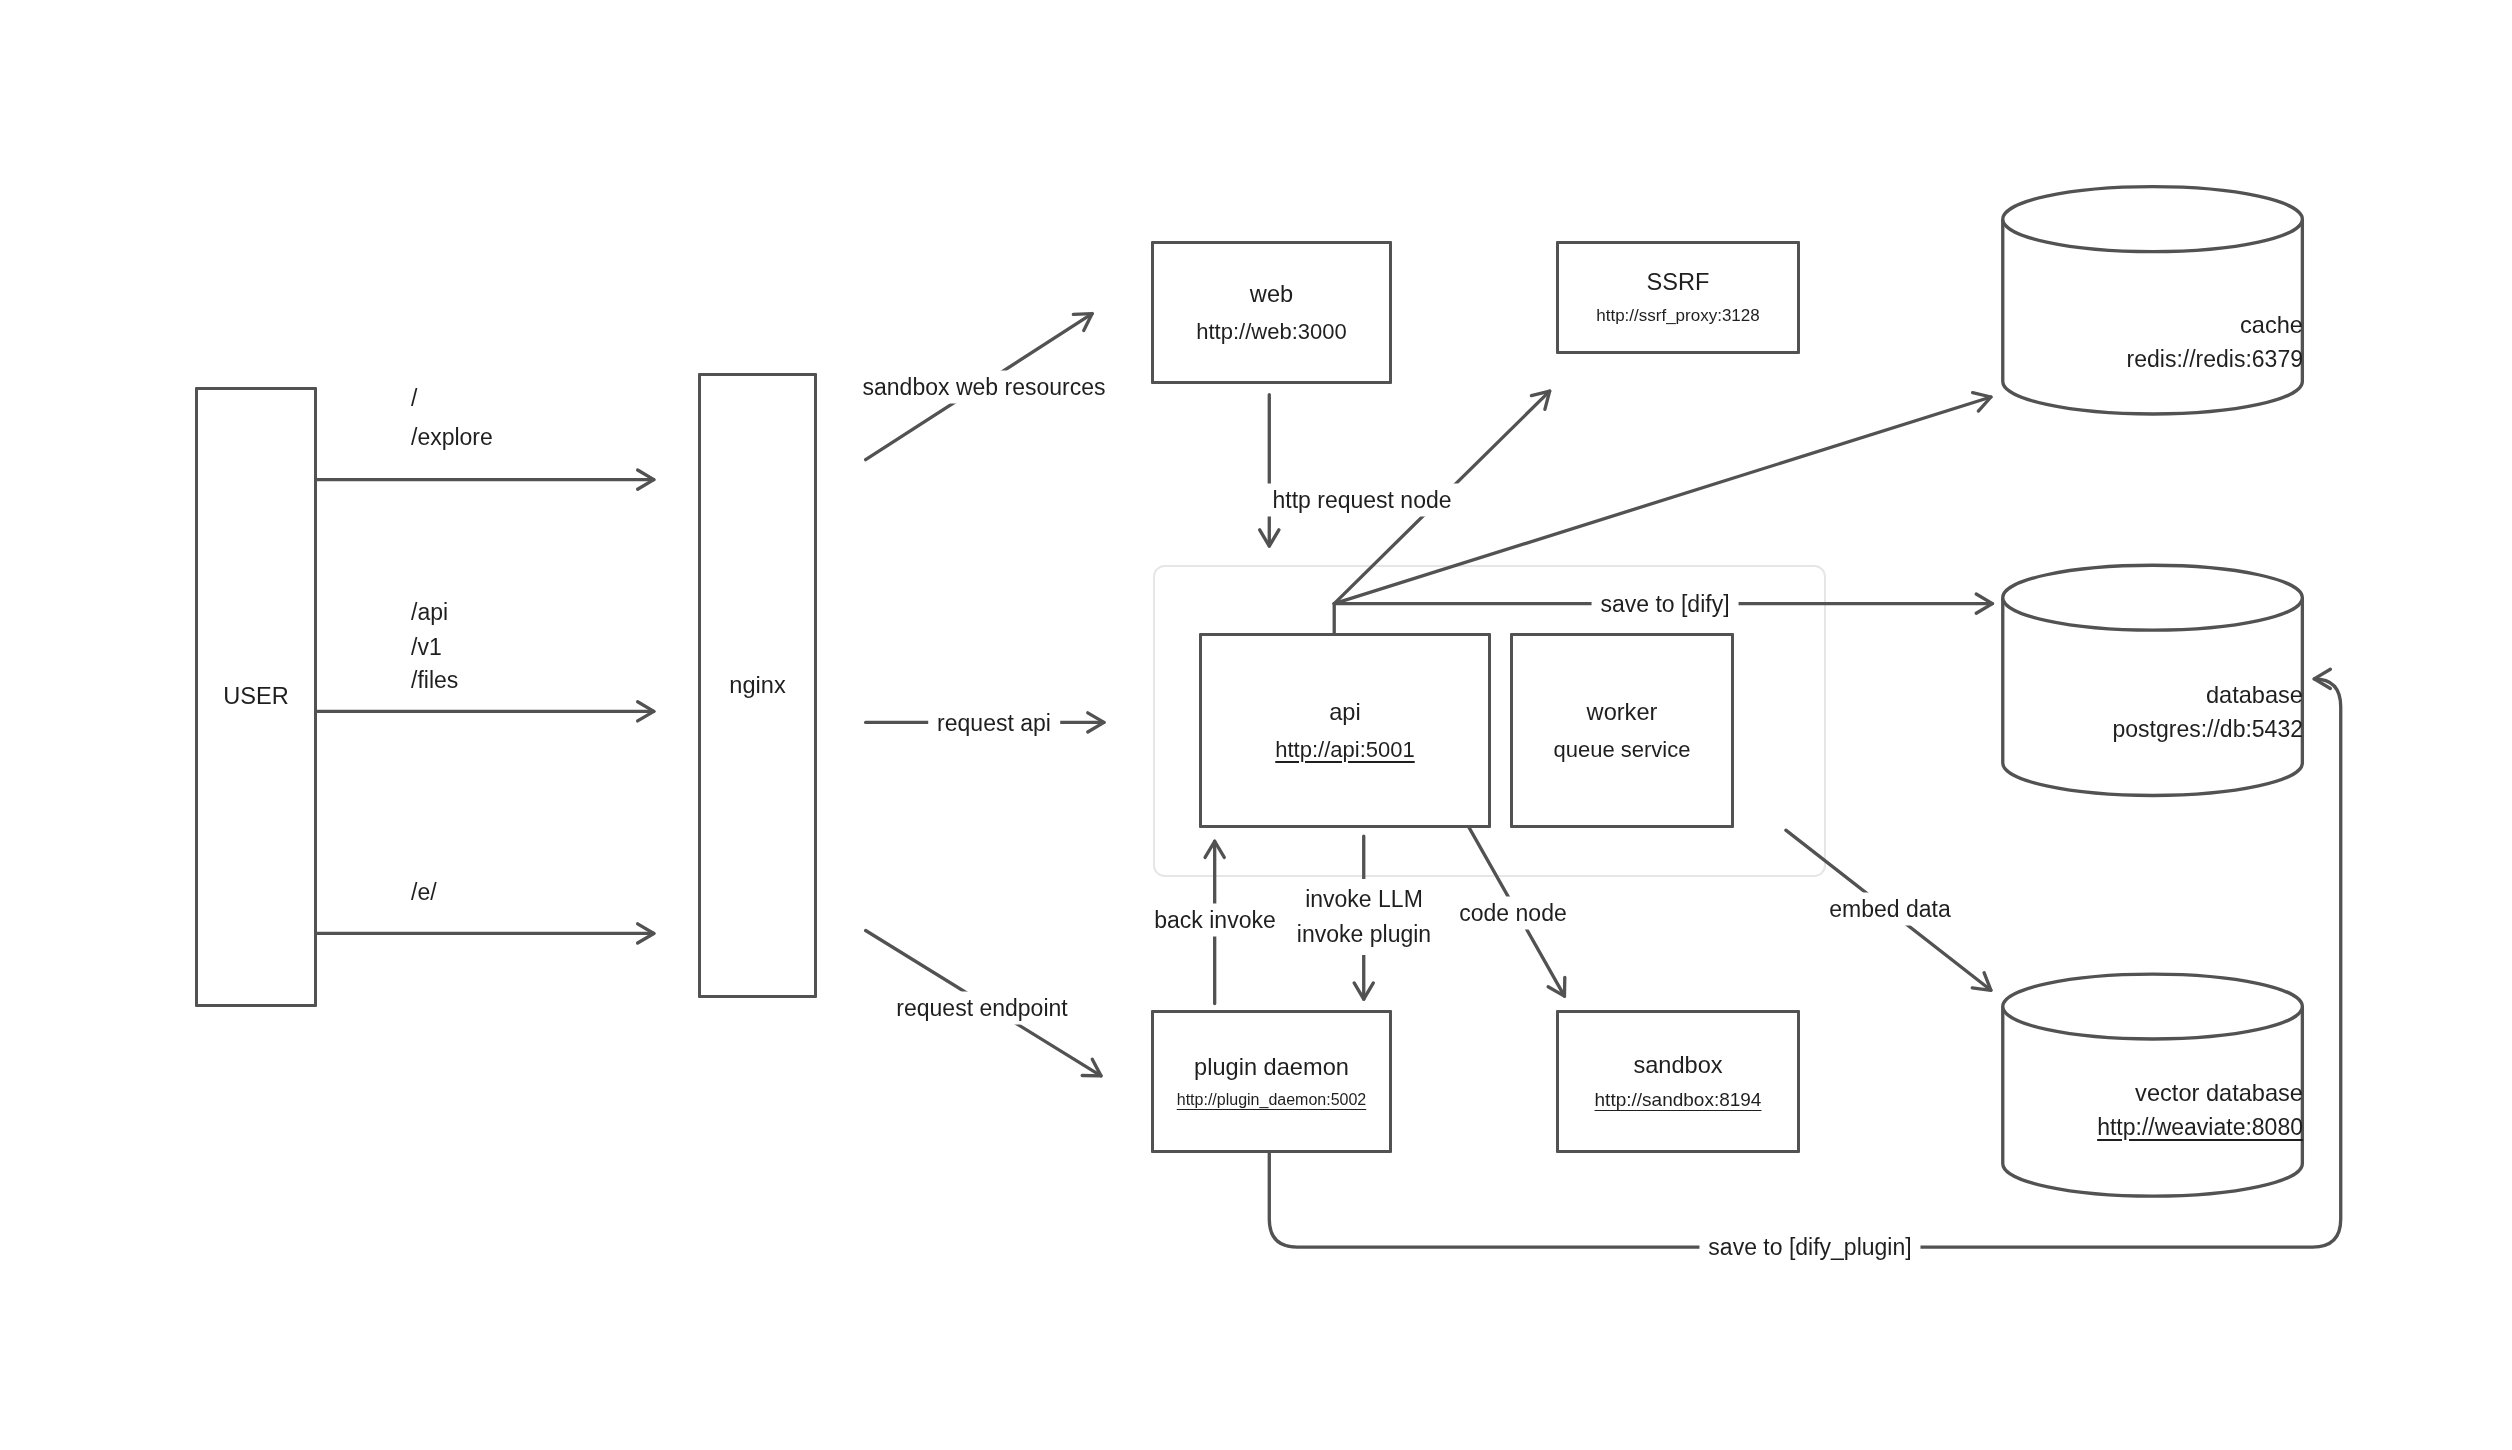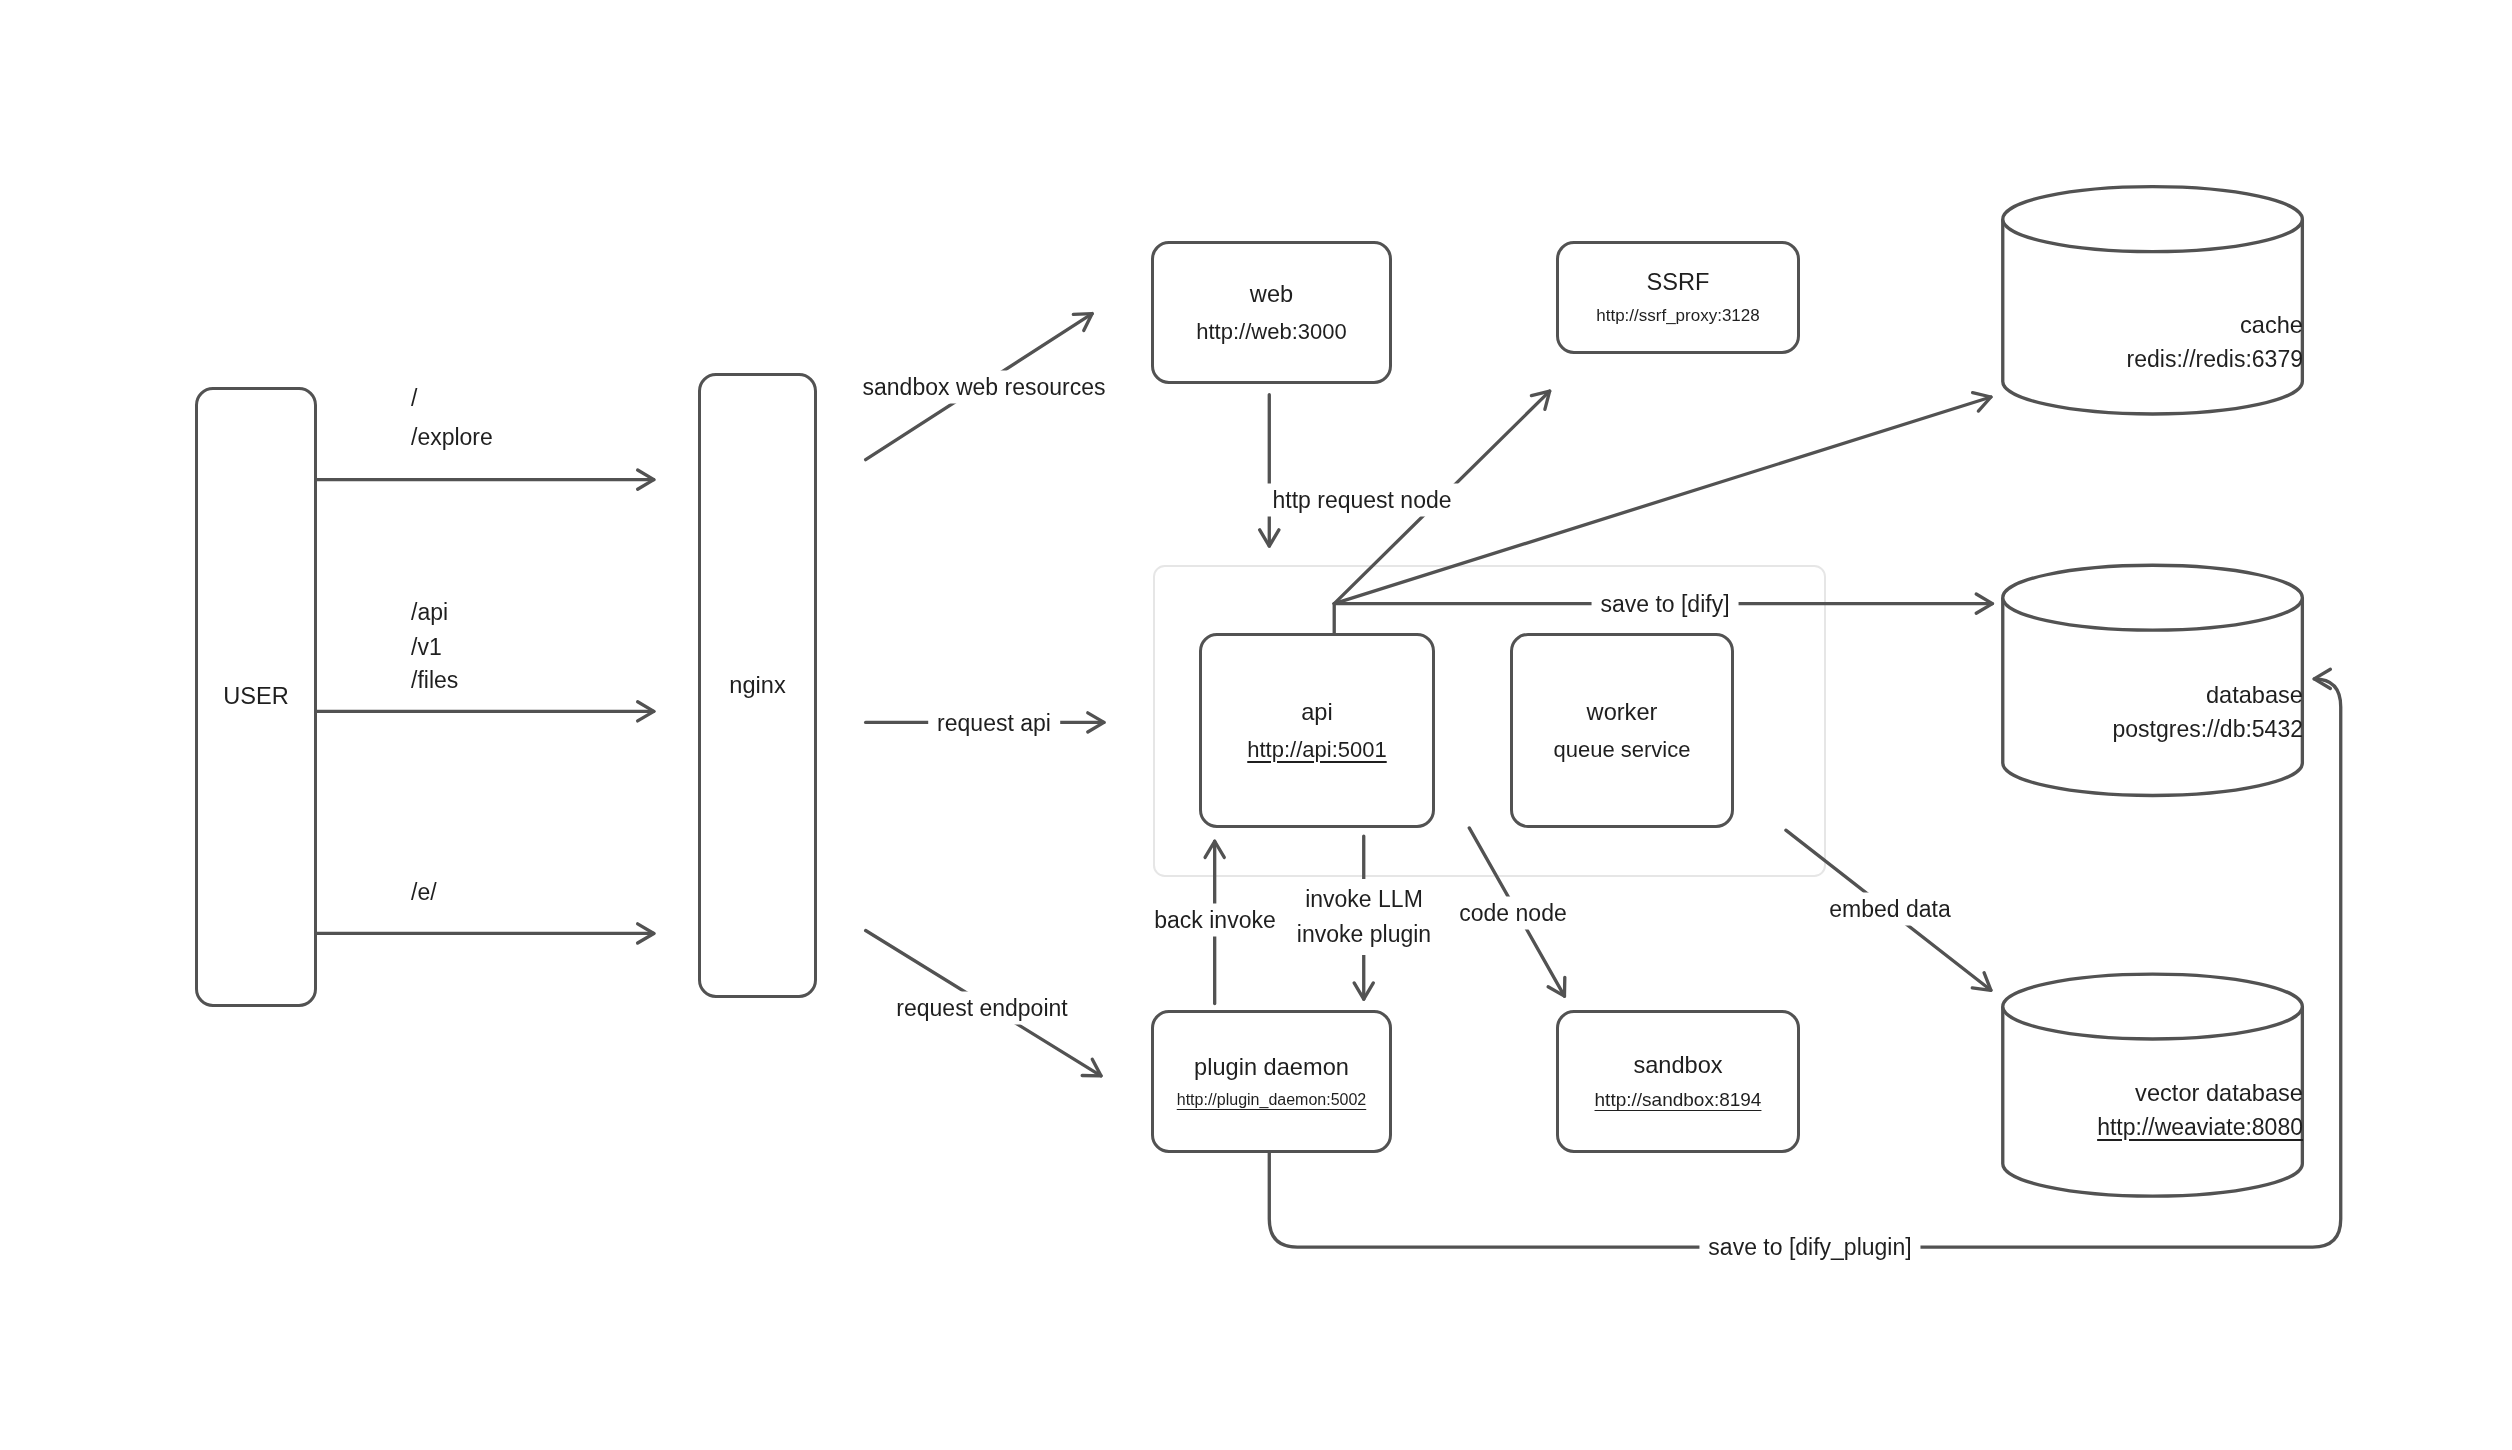--- a/index.html
+++ b/index.html
@@ -25,21 +25,21 @@
     position: absolute;
     border: 2.2px solid #e6e6e6;
     border-radius: 11.8px;
     background: transparent;
     z-index: 1;
   }
   .node {
     position: absolute;
     box-sizing: border-box;
     border: 3px solid #525252;
-    border-radius: 18px;
+    border-radius: 1px;
     background: #ffffff;
     display: flex;
     flex-direction: column;
     align-items: center;
     justify-content: center;
     gap: 10.3px;
     z-index: 3;
     text-align: center;
   }
   .node .title { font-size: 23.6px; line-height: 1.15; }
@@ -149,21 +149,21 @@
   <div class="node" style="left:1151px; top:241px; width:241px; height:143px;">
     <span class="title">web</span>
     <span class="subtitle">http://web:3000</span>
   </div>
 
   <div class="node" style="left:1556px; top:241px; width:244px; height:113px;">
     <span class="title">SSRF</span>
     <span class="subtitle sm">http://ssrf_proxy:3128</span>
   </div>
 
-  <div class="node" style="left:1199px; top:633px; width:236px; height:195px;">
+  <div class="node" style="left:1199px; top:633px; width:292px; height:195px;">
     <span class="title">api</span>
     <span class="subtitle u">http://api:5001</span>
   </div>
 
   <div class="node" style="left:1510px; top:633px; width:224px; height:195px;">
     <span class="title">worker</span>
     <span class="subtitle">queue service</span>
   </div>
 
   <div class="node" style="left:1151px; top:1010px; width:241px; height:143px;">

